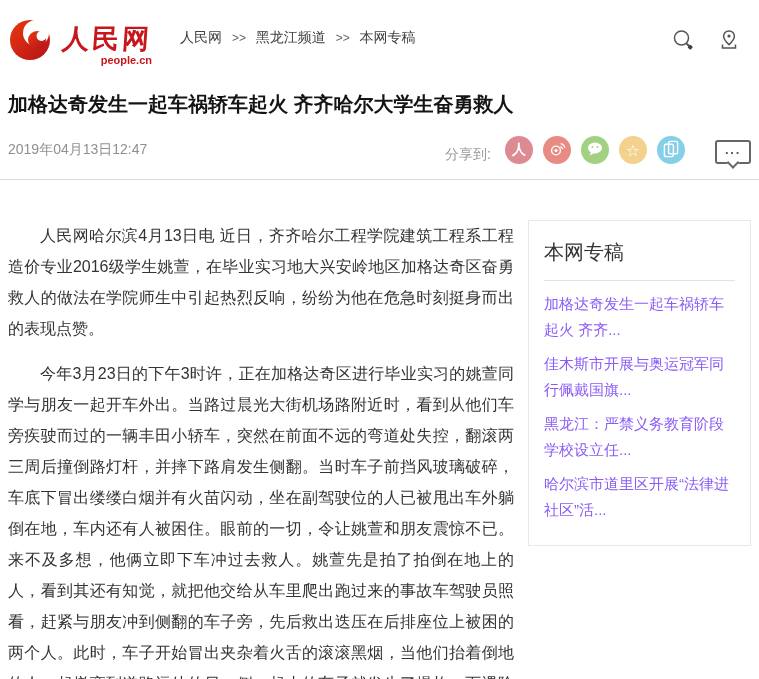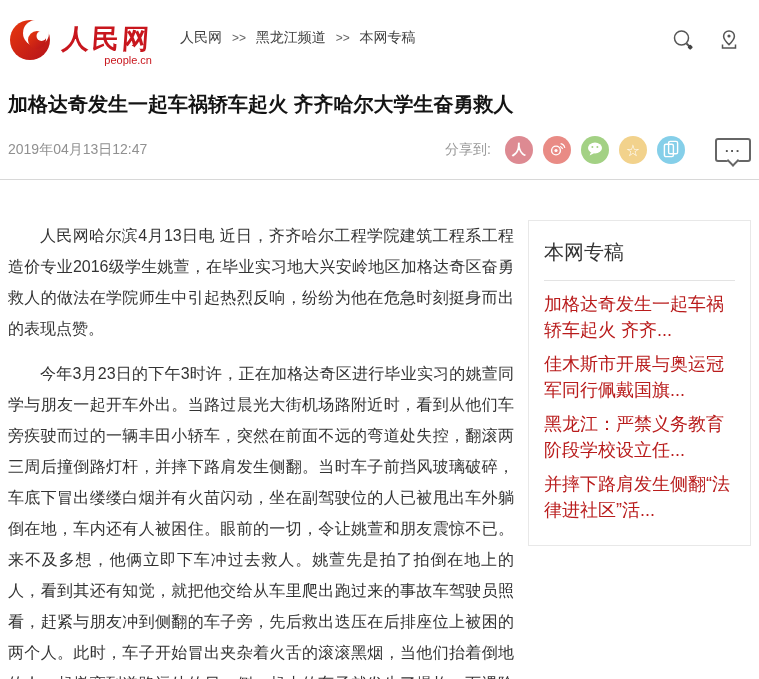--- a/index.html
+++ b/index.html
@@ -5,32 +5,32 @@
   html,body{margin:0;padding:0}
   body{width:759px;height:679px;overflow:hidden;background:#fff;
        font-family:"Liberation Sans","DejaVu Sans",sans-serif;color:#333}
   a{text-decoration:none;color:inherit;cursor:pointer}
 
   
   .site-header{display:flex;align-items:center;padding:14px 14px 10px 8px;height:52px}
   .logo{display:flex;align-items:flex-end;gap:4px}
   .logo-text{display:flex;flex-direction:column;align-items:flex-end;line-height:1}
   .brand{color:#c8161d;font-size:27px;font-weight:bold;letter-spacing:3px;transform:skewX(-4deg)}
-  .domain{color:#c8161d;font-size:11px;font-weight:normal;margin-top:2px}
+  .domain{color:#c8161d;font-size:11px;font-weight:bold;margin-top:2px}
   .breadcrumb{margin-left:28px;font-size:14px;color:#404040;margin-bottom:4px}
   .breadcrumb .sep{color:#666;margin:0 6px;font-size:12px}
   .header-icons{margin-left:auto;display:flex;align-items:center;gap:22px;margin-right:4px}
   .header-icons span{display:inline-flex}
 
   
   h1.article-title{font-size:20px;line-height:1.25;color:#141414;margin:16px 8px 0;font-weight:bold}
   .meta-row{display:flex;align-items:center;margin:18px 8px 0;height:30px}
   .date{color:#909090;font-size:14px}
   .source-wrap{color:#909090;font-size:14px;margin-left:14px}
-  .share{margin-left:auto;display:flex;align-items:center}
+  .share{margin-left:auto;display:flex;align-items:flex-end}
   .share-label{color:#999;font-size:14px;margin-right:4px}
   .circ{width:28px;height:28px;border-radius:50%;display:inline-flex;align-items:center;
         justify-content:center;margin-left:10px;color:#fff;font-size:14px;font-weight:bold}
   .c-renmin{background:#dd8a92}
   .c-weibo{background:#e98b85}
   .c-wechat{background:#a3d184}
   .c-qzone{background:#f2d28c;font-size:16px}
   .c-mobile{background:#85cfe9}
   .more-bubble{position:relative;width:32px;height:20px;border:2px solid #666;border-radius:3px;
         display:flex;align-items:center;justify-content:center;color:#555;font-size:13px;
@@ -44,21 +44,21 @@
   
   .main{display:flex;padding:0 8px;margin-top:40px}
   .article-body{width:506px;font-size:16px;line-height:31px;color:#333;text-align:justify}
   .article-body p{margin:0 0 14px;text-indent:2em}
 
   .sidebar{width:223px;margin-left:14px;flex-shrink:0}
   .side-box{border:1px solid #e8e8e8;padding:12px 15px 14px;background:#fff}
   .side-box h2{font-size:20px;font-weight:500;color:#333;margin:6px 0 0;
         padding-bottom:14px;border-bottom:1px solid #e3e3e3}
   .side-links{list-style:none;margin:10px 0 0;padding:0}
-  .side-links li{font-size:18px;line-height:26px;color:#b91c1c;margin-bottom:8px}
+  .side-links li{font-size:15px;line-height:26px;color:#8b5cf6;margin-bottom:8px}
 </style>
 </head>
 <body>
 
 <div class="page">
 
   <header class="site-header">
     <a class="logo">
       <span>
         <svg width="50" height="48" viewBox="0 0 50 48">
@@ -164,20 +164,20 @@
     </div>
 
     <aside class="sidebar">
 
       <div class="side-box">
         <h2>本网专稿</h2>
         <ul class="side-links">
           <li><a>加格达奇发生一起车祸轿车起火 齐齐...</a></li>
           <li><a>佳木斯市开展与奥运冠军同行佩戴国旗...</a></li>
           <li><a>黑龙江：严禁义务教育阶段学校设立任...</a></li>
-          <li><a>并摔下路肩发生侧翻“法律进社区”活...</a></li>
+          <li><a>哈尔滨市道里区开展“法律进社区”活...</a></li>
         </ul>
       </div>
 
     </aside>
   </div>
 
 </div>
 
 </body></html>

